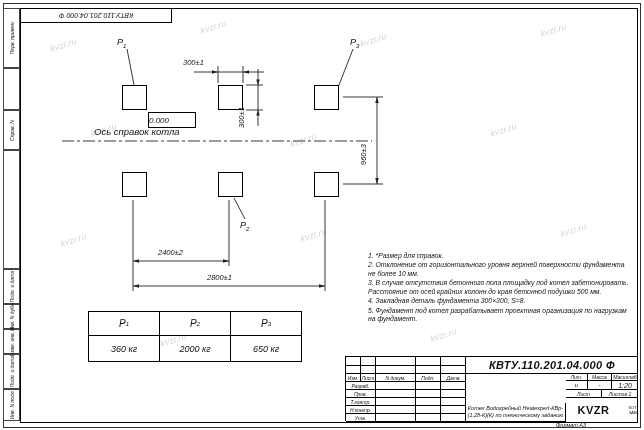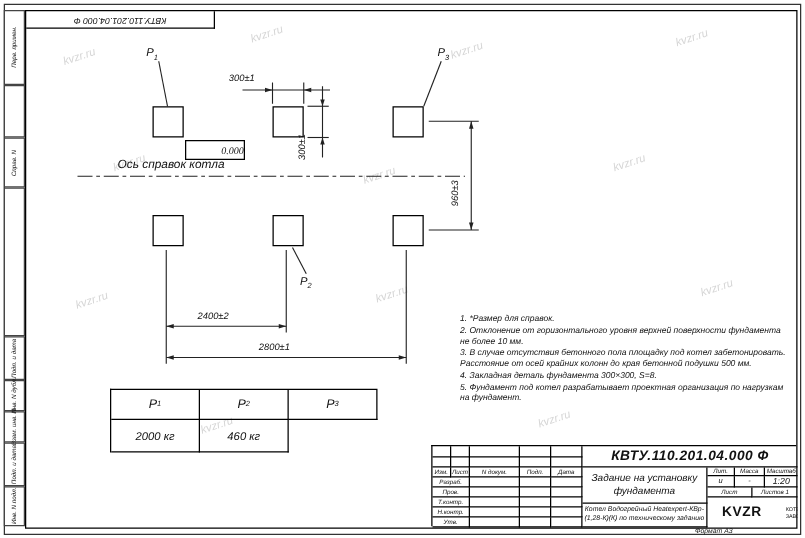--- a/index.html
+++ b/index.html
@@ -20,21 +20,21 @@
   .overlay{position:absolute;left:0;top:0;pointer-events:none;}
   .overlay line{stroke:#222;stroke-width:0.9;}
   .overlay polygon{fill:#222;}
   .axisline{stroke:#333;stroke-width:0.8;}
   .pad{position:absolute;width:25px;height:25px;border:1.6px solid #000;box-sizing:border-box;}
   .lbl{position:absolute;font-style:italic;font-size:9px;white-space:nowrap;}
   .lbl sub,.th sub{font-size:6px;}
   .dim{position:absolute;font-style:italic;font-size:7.5px;white-space:nowrap;}
   .vdim{transform:rotate(-90deg);transform-origin:left bottom;}
   .levelbox{position:absolute;left:148px;top:112px;width:46px;height:14px;border:1.1px solid #000;
-            display:flex;align-items:center;justify-content:flex-end;font-size:8px;font-style:italic;font-family:Liberation Serif, serif;}
+            display:flex;align-items:center;justify-content:flex-start;font-size:8px;font-style:italic;}
   .axis{position:absolute;left:94px;top:126px;font-size:9.5px;font-style:italic;white-space:nowrap;}
   .notes{position:absolute;left:368px;top:252px;width:264px;font-size:6.8px;
          font-style:italic;line-height:1.25;}
   .notes p{margin:0 0 1px 0;}
   .ltable{position:absolute;left:88px;top:311px;display:grid;
           grid-template-columns:71px 71px 71px;grid-template-rows:24px 26px;
           border-top:1.2px solid #000;border-left:1.2px solid #000;}
   .ltable>div{border-right:1.2px solid #000;border-bottom:1.2px solid #000;
               display:flex;align-items:center;justify-content:center;font-style:italic;}
   .ltable .th{font-size:10px;}
@@ -180,22 +180,23 @@
         <sub>1</sub>
       </div>
     <div class="th">
         <span>Р</span>
         <sub>2</sub>
       </div>
     <div class="th">
         <span>Р</span>
         <sub>3</sub>
       </div>
+    <div class="td">360 кг</div>
     <div class="td">2000 кг</div>
-    <div class="td">460 кг</div>
+    <div class="td">650 кг</div>
   </div>
 
   <div class="tb">
 
     <div class="cell noR docnum" style="left:120px;top:0;width:172px;height:17px">КВТУ.110.201.04.000 Ф</div>
 
     <div class="cell" style="left:0;top:0;width:15px;height:17px"></div>
     <div class="cell" style="left:15px;top:0;width:15px;height:17px"></div>
     <div class="cell" style="left:30px;top:0;width:40px;height:17px"></div>
     <div class="cell" style="left:70px;top:0;width:25px;height:17px"></div>
@@ -226,21 +227,20 @@
     <div class="cell tiny" style="left:0;top:49px;width:30px;height:8px">Н.контр.</div>
     <div class="cell" style="left:30px;top:49px;width:40px;height:8px"></div>
     <div class="cell" style="left:70px;top:49px;width:25px;height:8px"></div>
     <div class="cell" style="left:95px;top:49px;width:25px;height:8px"></div>
 
     <div class="cell tiny" style="left:0;top:57px;width:30px;height:8px">Утв.</div>
     <div class="cell" style="left:30px;top:57px;width:40px;height:8px"></div>
     <div class="cell" style="left:70px;top:57px;width:25px;height:8px"></div>
     <div class="cell" style="left:95px;top:57px;width:25px;height:8px"></div>
 
-    <div class="cell ttl" style="left:120px;top:17px;width:100px;height:29px">Задание на установку фундамента</div>
     <div class="cell subttl" style="left:120px;top:46px;width:100px;height:19px">Котел Водогрейный Heatexpert-КВр-(1,28-К)(К) по техническому заданию</div>
 
     <div class="cell tiny" style="left:220px;top:17px;width:22px;height:7px">Лит.</div>
     <div class="cell tiny" style="left:242px;top:17px;width:24px;height:7px">Масса</div>
     <div class="cell tiny noR" style="left:266px;top:17px;width:26px;height:7px">Масштаб</div>
     <div class="cell small" style="left:220px;top:24px;width:22px;height:9px">и</div>
     <div class="cell small" style="left:242px;top:24px;width:24px;height:9px">-</div>
     <div class="cell noR" style="left:266px;top:24px;width:26px;height:9px;font-size:7px">1:20</div>
 
     <div class="cell tiny" style="left:220px;top:33px;width:36px;height:8px">Лист</div>

